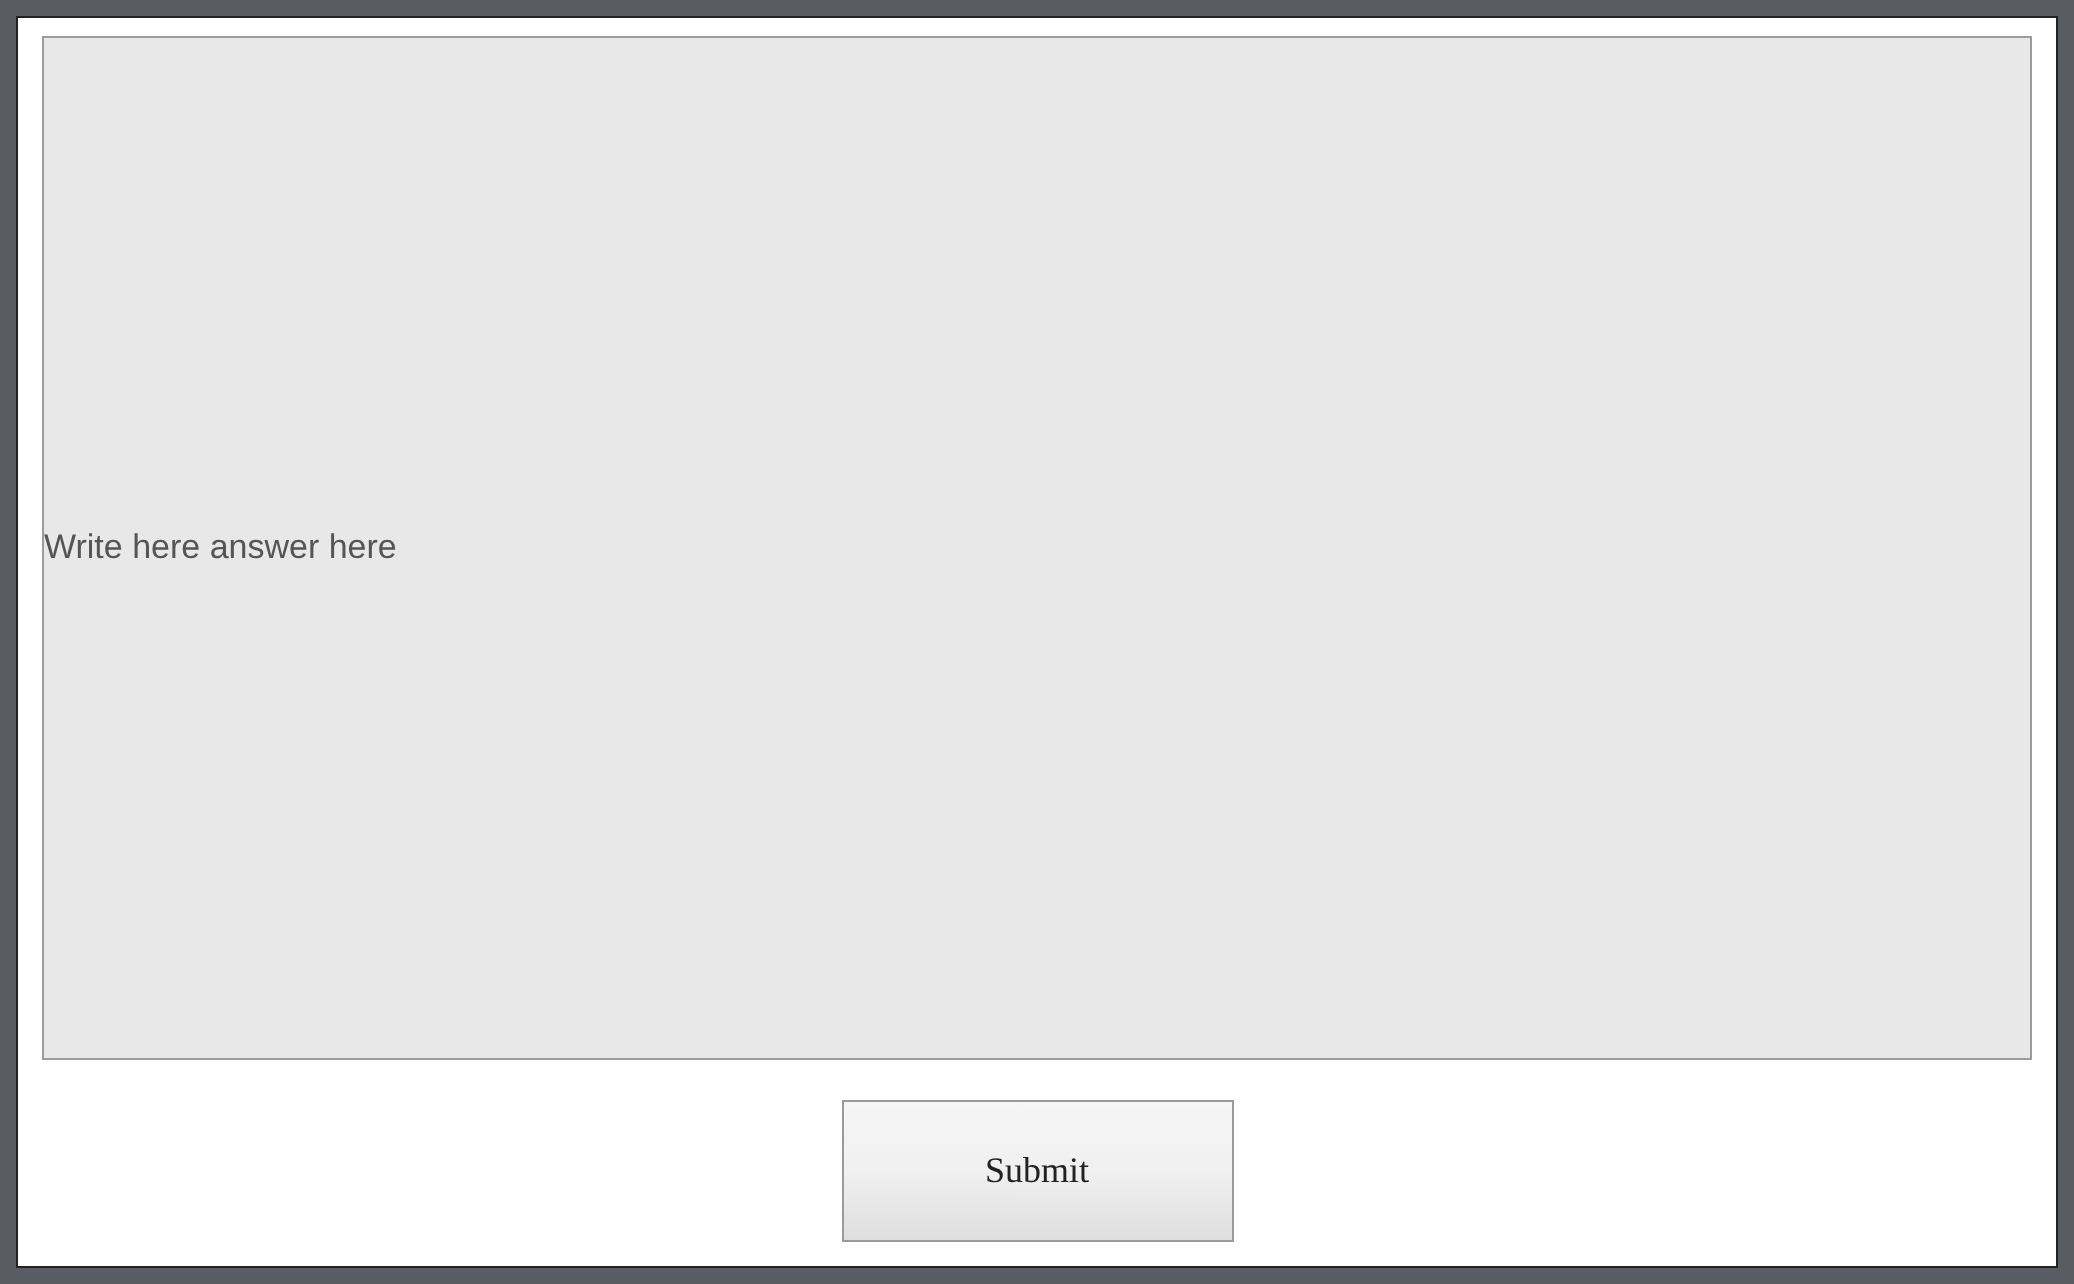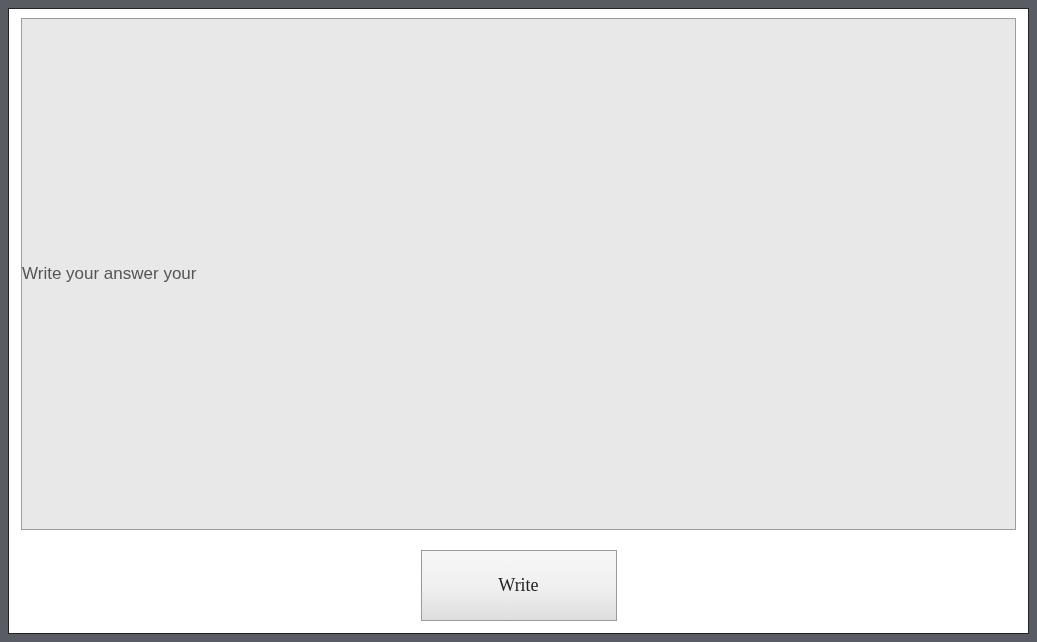--- a/index.html
+++ b/index.html
@@ -56,18 +56,18 @@
       font-size: 18px;
       color: #222;
       cursor: pointer;
     }
   </style>
 </head>
 <body>
 
 <div class="panel">
   <div class="answer-box">
-    <span class="answer-placeholder">Write your answer your</span>
+    <span class="answer-placeholder">Write here answer here</span>
   </div>
   <div class="submit-wrap">
-    <button class="submit-btn">Write</button>
+    <button class="submit-btn">Submit</button>
   </div>
 </div>
 
 </body></html>

